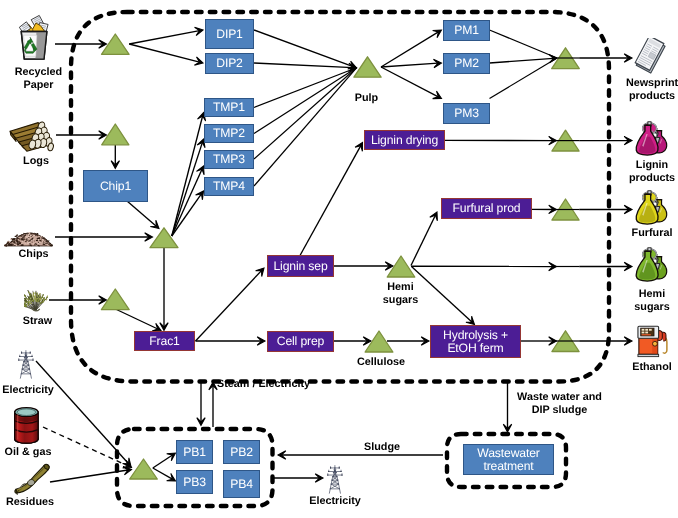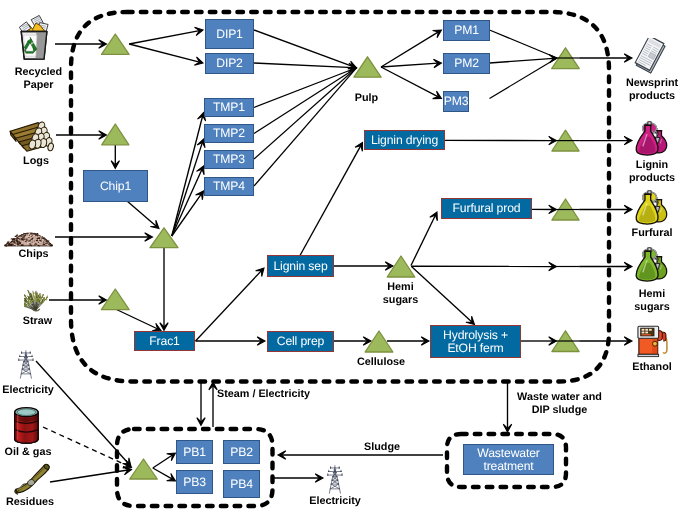--- a/index.html
+++ b/index.html
@@ -4,21 +4,21 @@
 <style>
 html,body{margin:0;padding:0;background:#ffffff;}
 body{width:678px;height:518px;position:relative;overflow:hidden;
   font-family:"Liberation Sans",sans-serif;-webkit-font-smoothing:antialiased;text-rendering:geometricPrecision;}
 #stage{position:absolute;left:0;top:0;width:678px;height:518px;background:#fff;}
 .node span,.lbl{transform:translateZ(0);backface-visibility:hidden;}
 svg.layer{position:absolute;left:0;top:0;width:678px;height:518px;pointer-events:none;}
 .node{position:absolute;box-sizing:border-box;display:flex;align-items:center;justify-content:center;
   text-align:center;color:#ffffff;font-size:12.2px;line-height:12.8px;letter-spacing:-0.15px;transform:translateZ(0);}
 .blue{background:#4e81bd;border:1.1px solid #2e5687;}
-.red{background:#0369a1;border:1.1px solid #953634;}
+.red{background:#4c1d95;border:1.1px solid #953634;}
 .lbl{position:absolute;color:#000;font-weight:bold;font-size:10.8px;text-align:center;transform:translateZ(0);
   line-height:13.2px;white-space:pre;}
 .ico{position:absolute;}
 </style>
 </head>
 <body>
 
 <div id="stage">
 <svg class="layer" id="boundaries">
 <path d="M127.0,12.0 L551.0,12.0 Q609.0,12.0 609.0,70.0 L609.0,331.5 Q609.0,381.5 559.0,381.5 L133.0,381.5 Q71.0,381.5 71.0,319.5 L71.0,68.0 Q71.0,12.0 127.0,12.0 Z" fill="none" stroke="#000" stroke-width="4.4" stroke-dasharray="5.6,8.2" stroke-linecap="round"></path>
@@ -168,21 +168,21 @@
     </div>
 <div class="node blue" style="left:83px;top:170px;width:65px;height:32px">
       <span>Chip1</span>
     </div>
 <div class="node blue" style="left:443px;top:19.5px;width:47px;height:21px">
       <span>PM1</span>
     </div>
 <div class="node blue" style="left:443px;top:52.5px;width:47px;height:21px">
       <span>PM2</span>
     </div>
-<div class="node blue" style="left:443px;top:91px;width:26px;height:21px">
+<div class="node blue" style="left:443px;top:103px;width:47px;height:21px">
       <span>PM3</span>
     </div>
 <div class="node blue" style="left:176px;top:440px;width:37px;height:24px">
       <span>PB1</span>
     </div>
 <div class="node blue" style="left:223px;top:440px;width:37px;height:24px">
       <span>PB2</span>
     </div>
 <div class="node blue" style="left:176px;top:470px;width:37px;height:24px">
       <span>PB3</span>
@@ -845,17 +845,17 @@
 products</div>
 <div class="lbl" style="left:572px;top:226.5px;width:160px">Furfural</div>
 <div class="lbl" style="left:572px;top:288px;width:160px">Hemi
 sugars</div>
 <div class="lbl" style="left:572px;top:361px;width:160px">Ethanol</div>
 <div class="lbl" style="left:255px;top:495px;width:160px">Electricity</div>
 <div class="lbl" style="left:286.5px;top:91.5px;width:160px">Pulp</div>
 <div class="lbl" style="left:320.5px;top:280.5px;width:160px">Hemi
 sugars</div>
 <div class="lbl" style="left:301px;top:355.5px;width:160px">Cellulose</div>
-<div class="lbl" style="left:183.5px;top:388px;width:160px">Steam / Electricity</div>
+<div class="lbl" style="left:183.5px;top:378px;width:160px">Steam / Electricity</div>
 <div class="lbl" style="left:479.5px;top:391px;width:160px">Waste water and
 DIP sludge</div>
 <div class="lbl" style="left:302px;top:440.5px;width:160px">Sludge</div>
 </div>
 
 </body></html>

